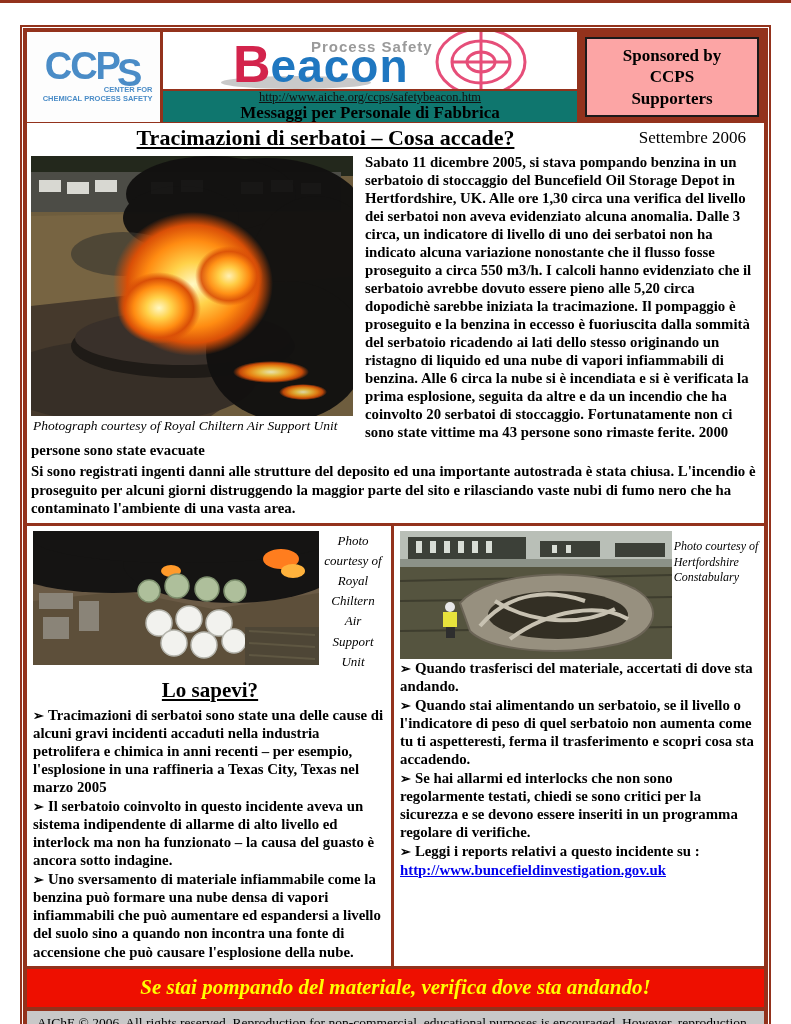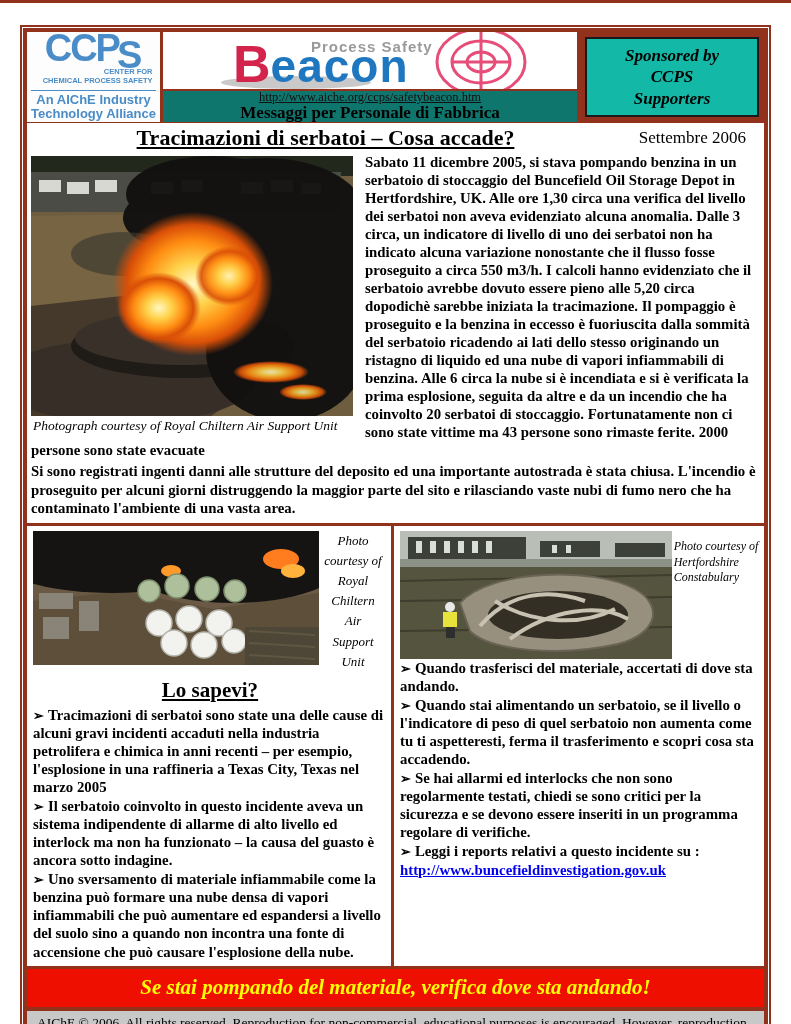--- a/index.html
+++ b/index.html
@@ -42,23 +42,23 @@
   .beacon-rest { font-size: 46px; color: #1f77c0; letter-spacing: 1px; }
   .crosshair { position: absolute; right: 48px; top: -6px; }
   .beacon-bottom {
     height: 33px; background: #0f766e; border-top: 2px solid #93321c;
     display: flex; flex-direction: column; align-items: center; justify-content: center; line-height: 1.05;
   }
   .beacon-url { font-size: 12.5px; text-decoration: underline; color: #111; }
   .beacon-sub { font-size: 17px; font-weight: bold; }
   .sponsor-cell { width: 184px; background: #93321c; padding: 5px; }
   .sponsor-box {
-    height: 100%; background: #14b8a6; border: 2px solid #1a1a1a;
+    height: 100%; background: #fca5a5; border: 2px solid #1a1a1a;
     display: flex; flex-direction: column; align-items: center; justify-content: center;
-    font-weight: bold; font-size: 17px; line-height: 1.25; text-align: center; font-style: italic;
+    font-weight: bold; font-size: 17px; line-height: 1.25; text-align: center;
   }
 
   
   .title-row { position: relative; height: 30px; border-top: 1px solid #93321c; background: #fff; }
   .main-title {
     position: absolute; left: 0; right: 140px; top: 2px; text-align: center;
     font-weight: bold; font-size: 22px; text-decoration: underline;
   }
   .issue-date { position: absolute; right: 18px; top: 5px; font-weight: normal; font-size: 17px; }
 
@@ -108,24 +108,20 @@
 
 <div class="frame">
 <div class="frame-inner">
 
   <div class="header-row">
     <div class="logo-cell">
       <div class="ccps-word"><span>CCP</span><span class="s-off">S</span></div>
       <div class="ccps-tag">
         <div>CENTER FOR</div>
         <div>CHEMICAL PROCESS SAFETY</div>
-      </div>
-      <div class="ccps-alliance">
-        <div>An AIChE Industry</div>
-        <div>Technology Alliance</div>
       </div>
     </div>
 
     <div class="beacon-cell">
       <div class="beacon-top">
         <div class="beacon-shadow"></div>
         <div class="beacon-kicker">Process Safety</div>
         <div class="beacon-word"><span class="beacon-b">B</span><span class="beacon-rest">eacon</span></div>
         <svg class="crosshair" width="96" height="72" viewBox="0 0 96 72">
           <g fill="none" stroke="#e64e79" stroke-width="3">

